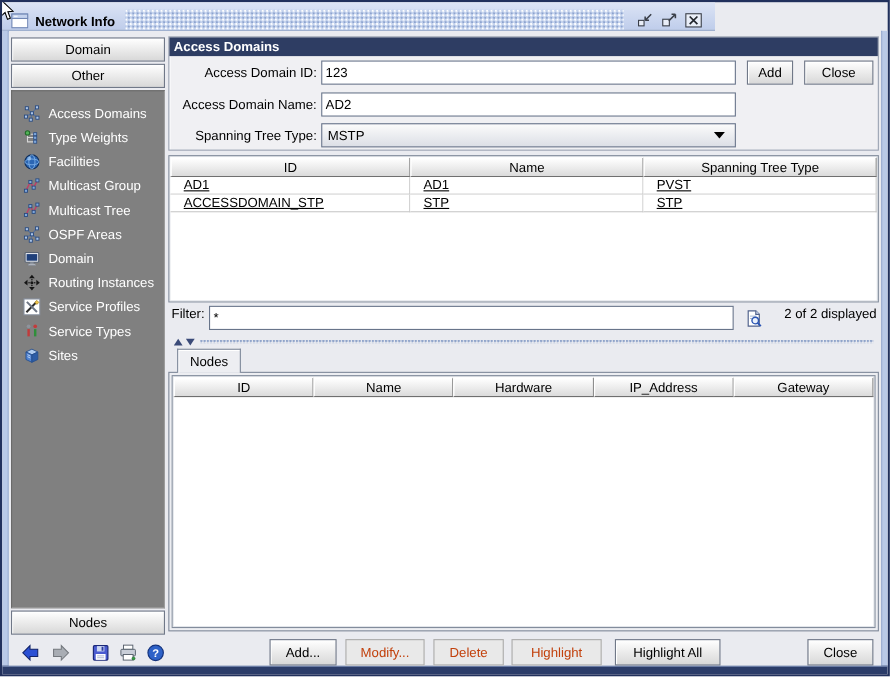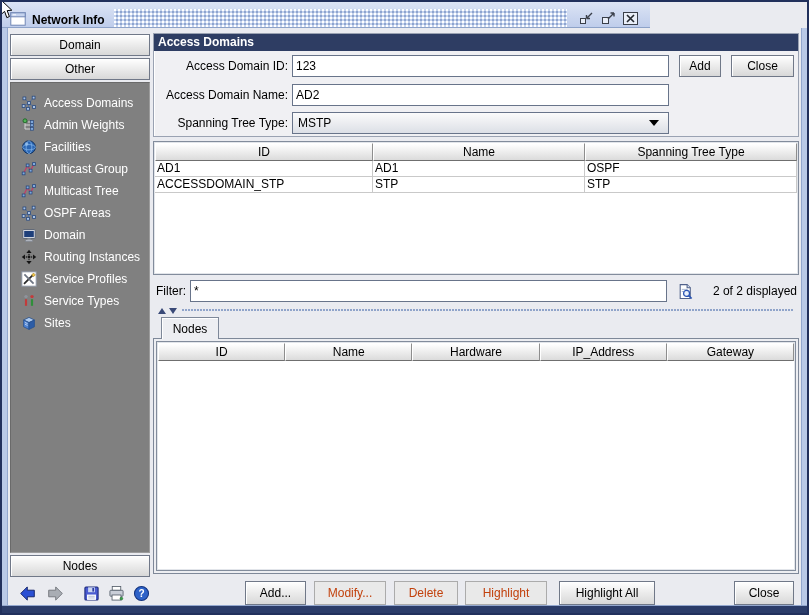--- a/index.html
+++ b/index.html
@@ -76,24 +76,24 @@
   
   .tblpanel { border:1px solid #828C9C; background:#FFF; box-shadow: inset 0 0 0 1px #E2E5EA; padding:1px; }
   .table1 { position:absolute; left:0; top:112px; width:646px; height:134px; }
   .thead { display:grid; height:18px; }
   .cols3 { grid-template-columns:218px 212px 1fr; }
   .cols5 { grid-template-columns:repeat(5,1fr); }
   .th { background:linear-gradient(#FFFFFF,#DBDBDB); border-top:1px solid #FFF; border-left:1px solid #FFF;
         border-right:1px solid #8E8E8E; border-bottom:1px solid #6F6F6F;
         text-align:center; line-height:16px; overflow:hidden; white-space:nowrap; }
   .trow { display:grid; height:16px; }
-  .td { border-right:1px solid #C9C9C9; border-bottom:1px solid #C9C9C9; padding:0 2px;
-        line-height:15px; white-space:nowrap; overflow:hidden; background:#FFF; }
-  
-  .filter-row { position:absolute; left:0; top:249px; width:646px; height:26px; display:flex; align-items:center; }
+  .td { border-right:1px solid #C9C9C9; border-bottom:1px solid #C9C9C9; padding:0 12px;
+        line-height:15px; white-space:nowrap; overflow:hidden; background:#FFF;text-decoration:underline; }
+  
+  .filter-row { position:absolute; left:0; top:249px; width:646px; height:26px; display:flex; align-items:flex-start; }
   .filter-label { margin-left:3px; }
   .filter-input { width:477px; }
   .filter-icon-btn { width:22px; height:22px; margin-left:7px; background:transparent; border:none; padding:0;
                      display:flex; align-items:center; justify-content:center; }
   .filter-status { margin-left:auto; margin-right:2px; }
   
   .splitter { position:absolute; left:0; top:277px; width:646px; height:9px; display:flex; align-items:center; }
   .split-arrows { display:flex; gap:3px; margin-left:5px; }
   .tri-up   { width:0; height:0; border-left:4px solid transparent; border-right:4px solid transparent; border-bottom:6px solid #3A4A78; }
   .tri-down { width:0; height:0; border-left:4px solid transparent; border-right:4px solid transparent; border-top:6px solid #3A4A78; }
@@ -186,21 +186,21 @@
         <div class="side-item">
           <svg viewBox="0 0 16 16">
               <path d="M4 5 V12 H10 M4 8 H10 M7 5 H10" stroke="#D6D6D6" fill="none"></path>
               <circle cx="4" cy="3.8" r="2" fill="#51B356" stroke="#23692B"></circle>
               <g fill="#7FA8DC" stroke="#28497E" stroke-width="0.7">
                 <rect x="9.6" y="3.6" width="2.8" height="2.8"></rect>
                 <rect x="9.6" y="6.8" width="2.8" height="2.8"></rect>
                 <rect x="9.6" y="10.4" width="2.8" height="2.8"></rect>
               </g>
             </svg>
-          <span>Admin Weights</span>
+          <span>Type Weights</span>
         </div>
         <div class="side-item">
           <svg viewBox="0 0 16 16">
               <circle cx="8" cy="8.2" r="6.4" fill="#2B66B4" stroke="#10305E"></circle>
               <ellipse cx="8" cy="8.2" rx="6.4" ry="2.6" fill="none" stroke="#7FB2E8" stroke-width="0.8"></ellipse>
               <ellipse cx="8" cy="8.2" rx="2.8" ry="6.4" fill="none" stroke="#7FB2E8" stroke-width="0.8"></ellipse>
               <circle cx="5.6" cy="5" r="1.8" fill="#9CC6F0" opacity="0.75"></circle>
             </svg>
           <span>Facilities</span>
         </div>
@@ -331,21 +331,21 @@
           <div class="th">Name</div>
 
           <div class="th">Spanning Tree Type</div>
         </div>
         <div>
           <div class="trow cols3">
             <div class="td">AD1</div>
 
             <div class="td">AD1</div>
 
-            <div class="td">OSPF</div>
+            <div class="td">PVST</div>
           </div>
 
           <div class="trow cols3">
             <div class="td">ACCESSDOMAIN_STP</div>
 
             <div class="td">STP</div>
 
             <div class="td">STP</div>
           </div>
         </div>

